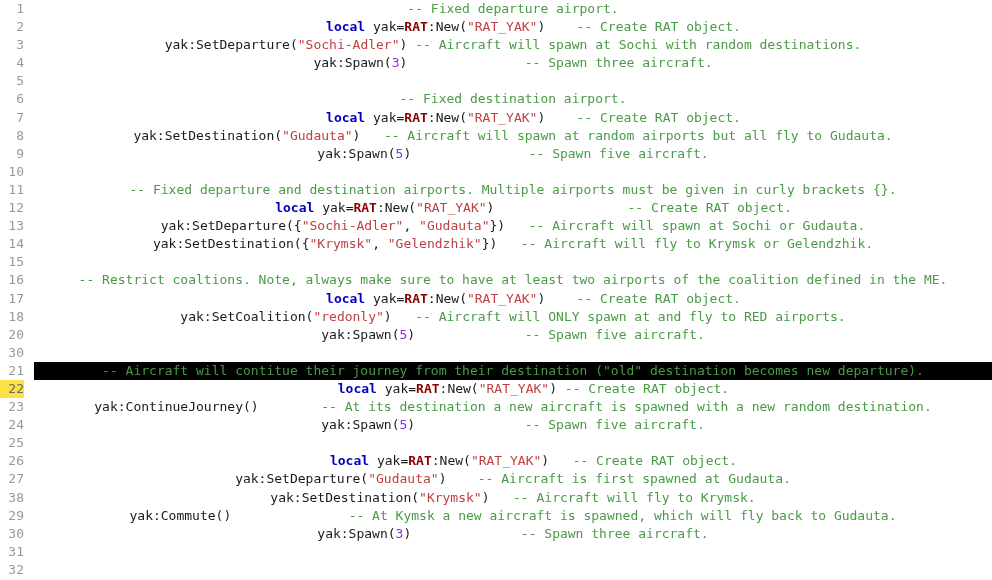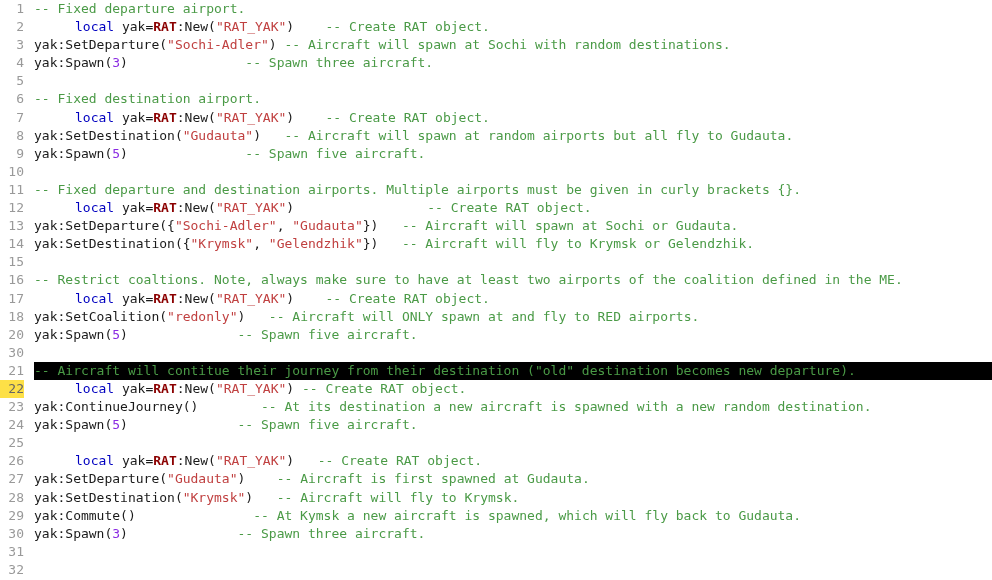--- a/index.html
+++ b/index.html
@@ -44,26 +44,27 @@
     position: relative;
     background: #ffffff;
     padding-left: 4px;
     box-sizing: border-box;
     overflow: hidden;
   }
   .line {
     height: 18.1px;
     white-space: pre;
     color: #000000;
+    text-align: center;
   }
   .line.active {
     background: #000000;
   }
   .tok-comment { color: #4a9a46; }
-  .tok-keyword { color: #0000c0; font-weight: normal; margin-left: 41px; }
+  .tok-keyword { color: #0000c0; font-weight: bold; margin-left: 41px; }
   .tok-class   { color: #8b0000; font-weight: bold; }
   .tok-string  { color: #c04040; }
   .tok-number  { color: #8a2be2; }
   .tok-plain   { color: #1a1a1a; }
 </style>
 </head>
 <body>
 
 <div class="code-view">
   <div class="gutter" id="gutter">
@@ -87,21 +88,21 @@
       <div class="ln">18</div>
       <div class="ln">20</div>
       <div class="ln">30</div>
       <div class="ln">21</div>
       <div class="ln active">22</div>
       <div class="ln">23</div>
       <div class="ln">24</div>
       <div class="ln">25</div>
       <div class="ln">26</div>
       <div class="ln">27</div>
-      <div class="ln">28</div>
+      <div class="ln">38</div>
       <div class="ln">29</div>
       <div class="ln">30</div>
       <div class="ln">31</div>
       <div class="ln">32</div>
     </div>
   <div class="code-area" id="codeArea">
       <div class="line"><span class="tok-comment">-- Fixed departure airport.</span></div>
       <div class="line"><span class="tok-keyword">local</span><span class="tok-plain"> yak=</span><span class="tok-class">RAT</span><span class="tok-plain">:New(</span><span class="tok-string">"RAT_YAK"</span><span class="tok-plain">)    </span><span class="tok-comment">-- Create RAT object.</span></div>
       <div class="line"><span class="tok-plain">yak:SetDeparture(</span><span class="tok-string">"Sochi-Adler"</span><span class="tok-plain">) </span><span class="tok-comment">-- Aircraft will spawn at Sochi with random destinations.</span></div>
       <div class="line"><span class="tok-plain">yak:Spawn(</span><span class="tok-number">3</span><span class="tok-plain">)               </span><span class="tok-comment">-- Spawn three aircraft.</span></div>

